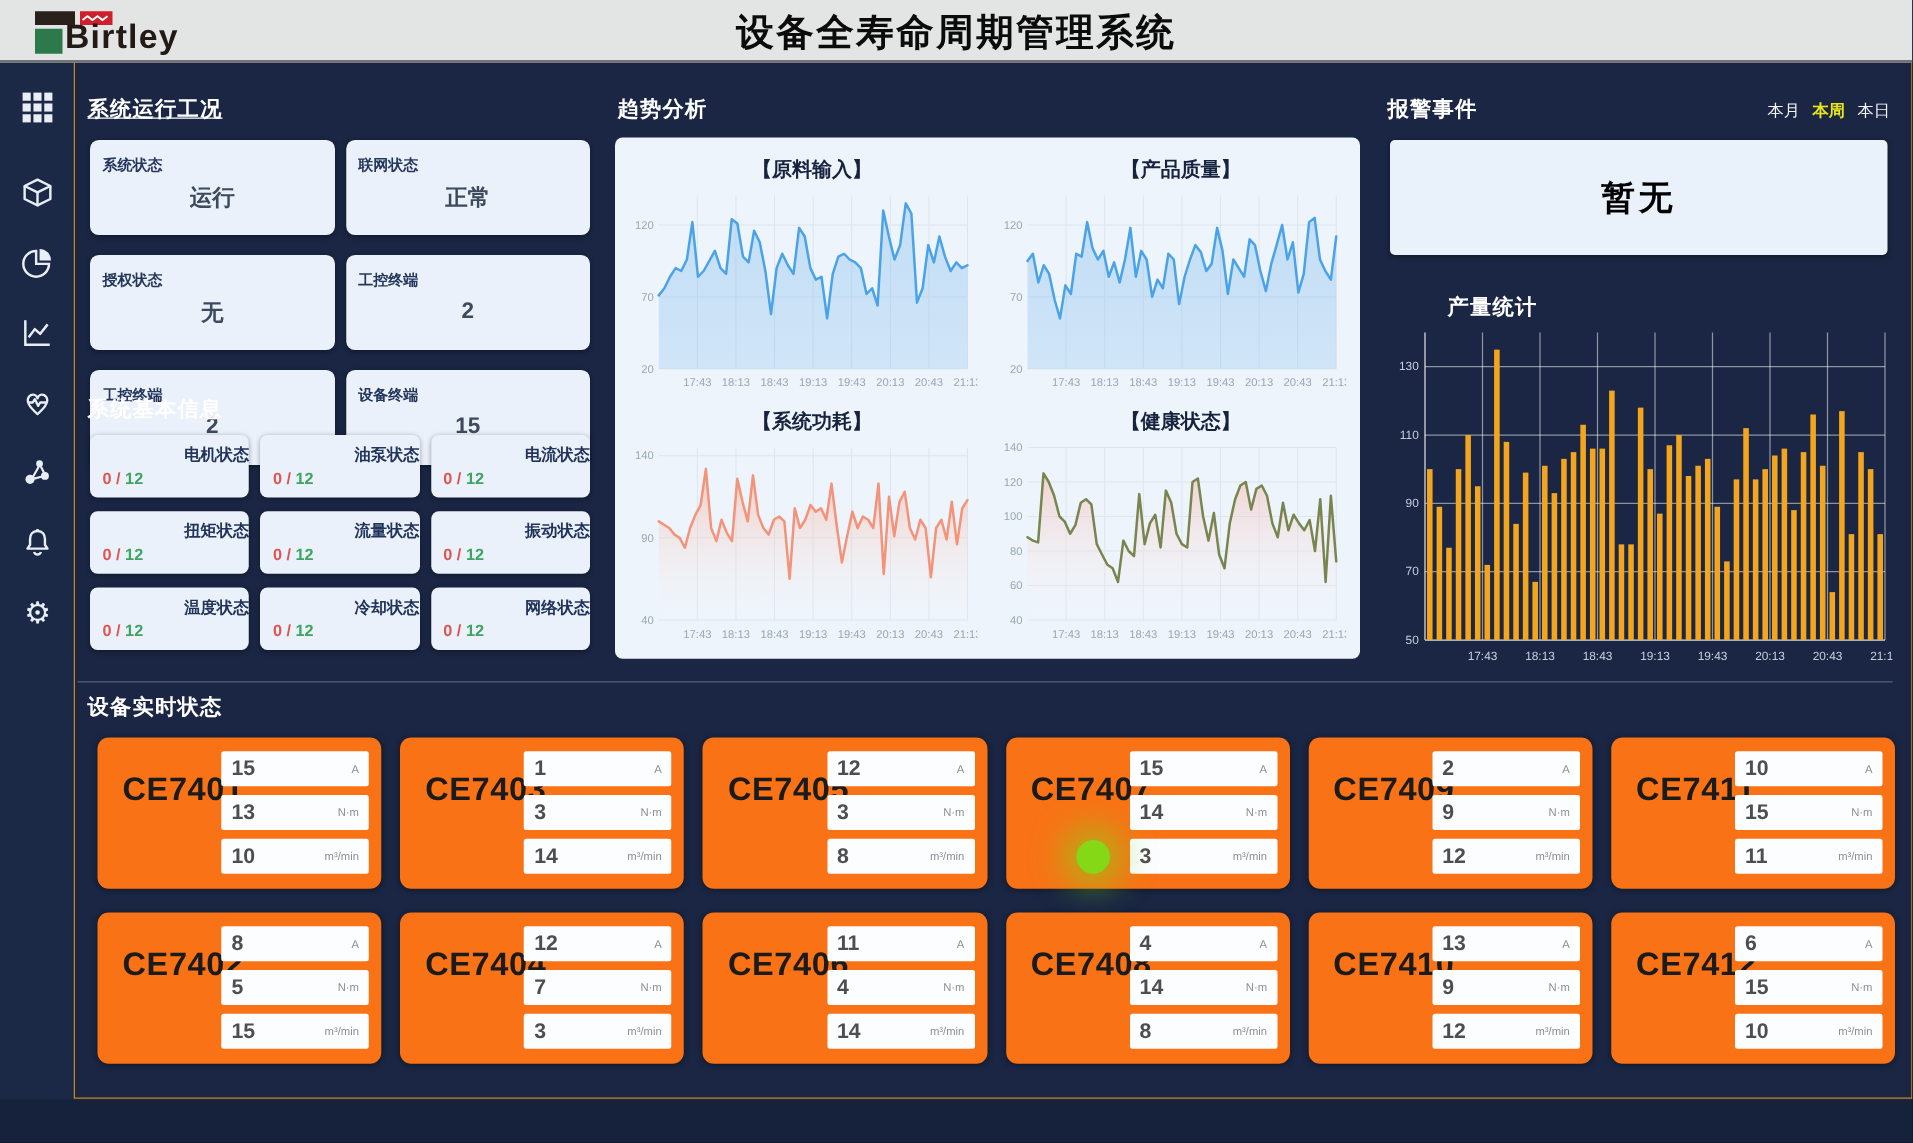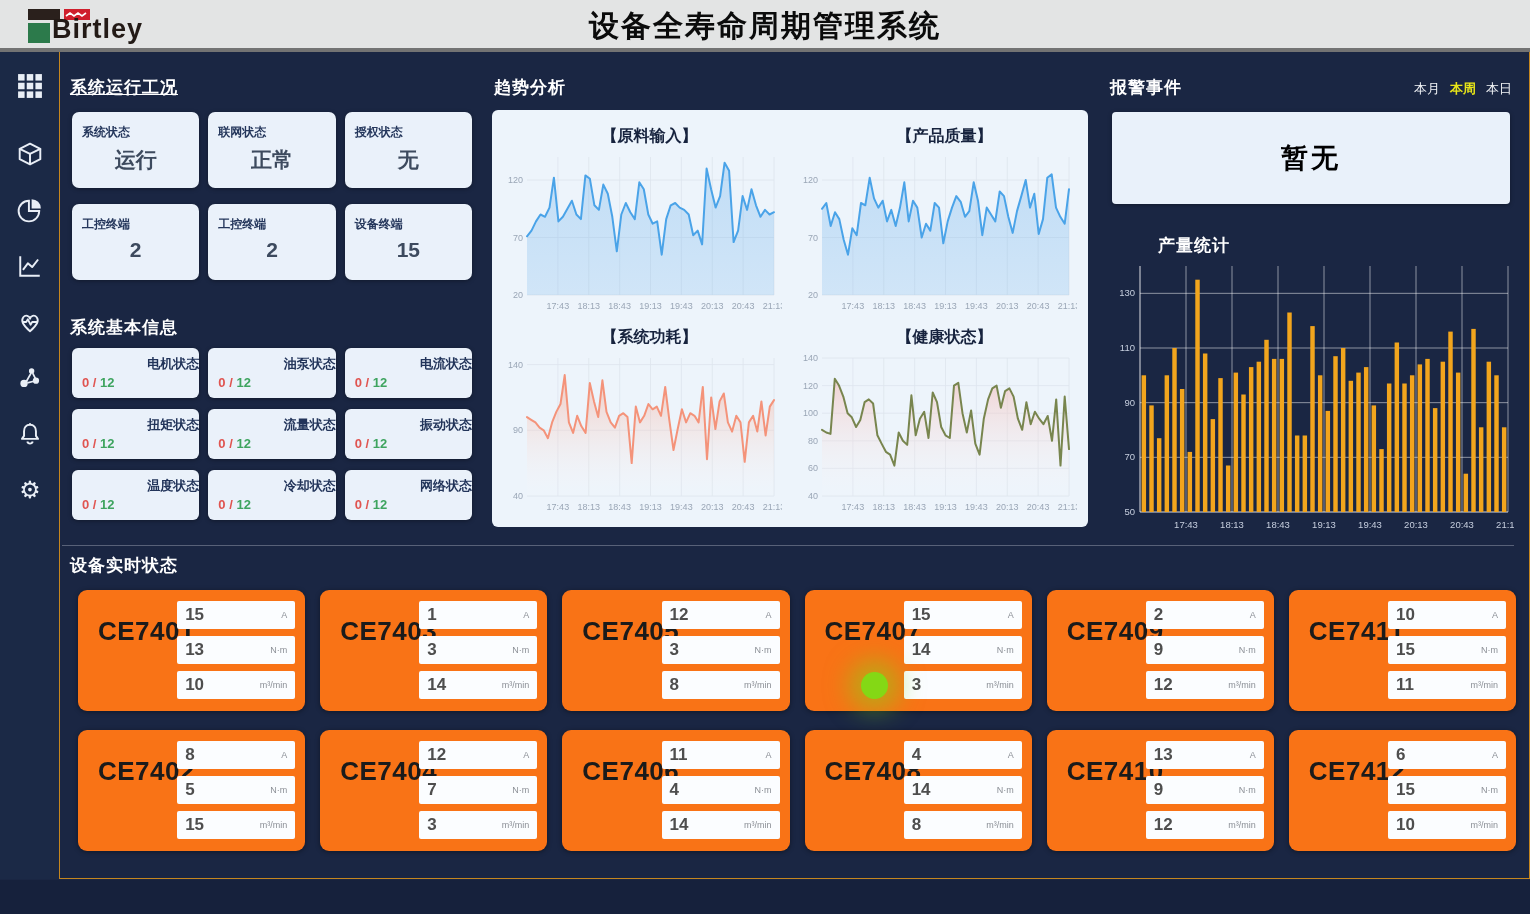--- a/index.html
+++ b/index.html
@@ -1,20 +1,20 @@
 <!DOCTYPE html>
 <html><head>
 <meta charset="utf-8">
 <style>
   html,body{margin:0;padding:0;background:#0d1526;}
   .app{position:relative;width:1530px;height:914px;background:#1a2643;overflow:hidden;
        font-family:"Liberation Sans",sans-serif;}
   
   .header{position:absolute;left:0;top:0;right:0;height:48px;background:#e3e4e4;
-          border-bottom:4px solid #737373;z-index:5;}
+          border-bottom:2px solid #737373;z-index:5;}
   .page-title{position:absolute;left:0;right:0;top:6px;text-align:center;margin:0;
               font-size:30px;font-weight:bold;color:#0b0b0b;letter-spacing:2px;}
   .logo{position:absolute;left:28px;top:7px;width:150px;height:38px;}
   .lg-black{position:absolute;left:0;top:2px;width:32px;height:11px;background:#2a201c;}
   .lg-red{position:absolute;left:36px;top:2px;width:26px;height:11px;background:#cf1f2c;}
   .lg-red svg{display:block;}
   .lg-green{position:absolute;left:0;top:16px;width:22px;height:20px;background:#2c7a4b;}
   .lg-text{position:absolute;left:24px;top:7px;font-size:27px;font-weight:bold;color:#231a16;letter-spacing:1px;}
   
   .sidebar{position:absolute;left:0;top:50px;width:60px;bottom:35px;background:#1b2946;
@@ -29,25 +29,25 @@
   
   .sec-title{position:absolute;margin:0;font-size:17px;font-weight:bold;color:#ffffff;letter-spacing:1px;}
   #t-running{left:70px;top:76px;text-decoration:underline;}
   #t-basic{left:70px;top:316px;}
   #t-trend{left:494px;top:76px;}
   #t-alarm{left:1110px;top:76px;}
   #t-prod{left:1110px;top:234px;margin-left:48px;}
   #t-devices{left:70px;top:554px;}
   
   .cards-grid{position:absolute;display:grid;}
-  #runningCards{left:72px;top:112px;width:400px;grid-template-columns:repeat(3,1fr);gap:16px 9px;}
+  #runningCards{left:72px;top:112px;width:400px;grid-template-columns:repeat(2,1fr);gap:16px 9px;}
   .stat-card{height:76px;background:#eaf1fa;border-radius:7px;position:relative;
              box-shadow:0 1px 4px rgba(0,0,0,.35);}
   .stat-label{position:absolute;left:10px;top:12px;font-size:12px;font-weight:bold;color:#25375c;}
-  .stat-value{position:absolute;left:0;right:0;top:34px;text-align:center;font-size:21px;font-weight:bold;color:#3d4a5e;}
+  .stat-value{position:absolute;left:0;right:0;top:34px;text-align:center;font-size:18px;font-weight:bold;color:#3d4a5e;}
   
   #basicCards{left:72px;top:348px;width:400px;grid-template-columns:repeat(3,1fr);gap:11px 9px;}
   .info-card{height:50px;background:#eaf1fa;border-radius:6px;position:relative;
              box-shadow:0 1px 4px rgba(0,0,0,.35);padding:7px 0 0 10px;box-sizing:border-box;}
   .info-label{font-size:13px;font-weight:bold;color:#22345a;display:block;text-align:right;}
   .info-vals{font-size:13px;font-weight:bold;margin-top:2px;display:block;}
   .v-red{color:#e05450;}
   .v-green{color:#3ea45f;}
   
   .trend-card{position:absolute;left:492px;top:110px;width:596px;height:417px;background:#edf4fb;

